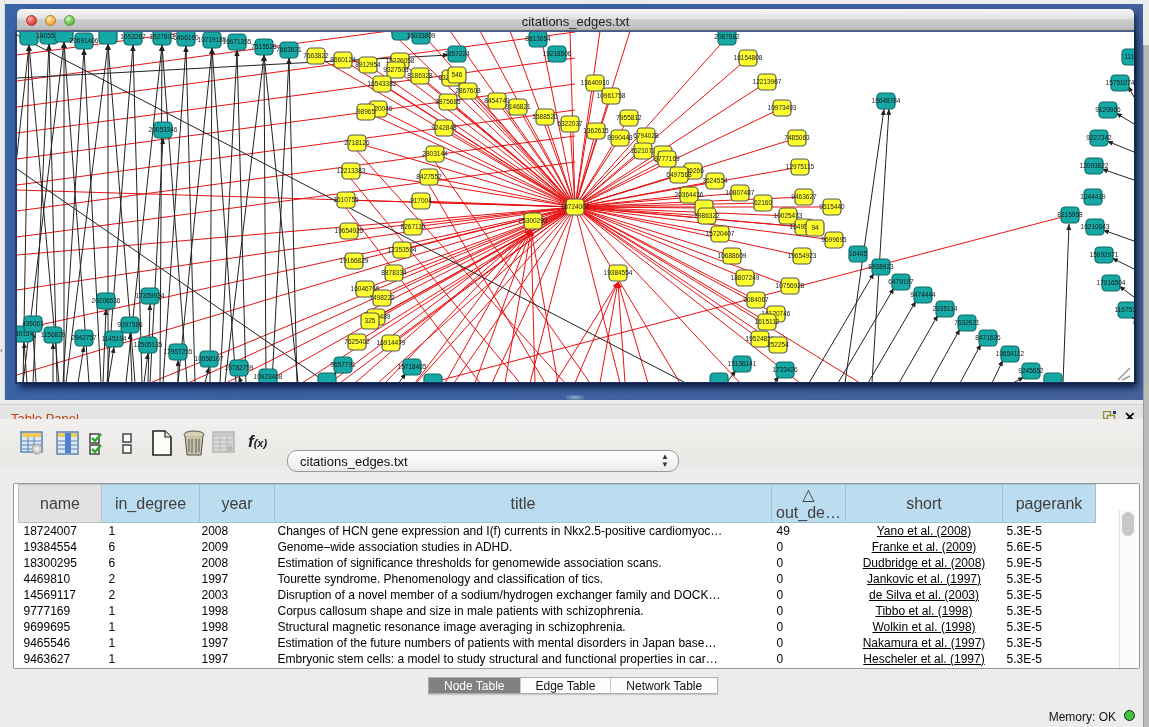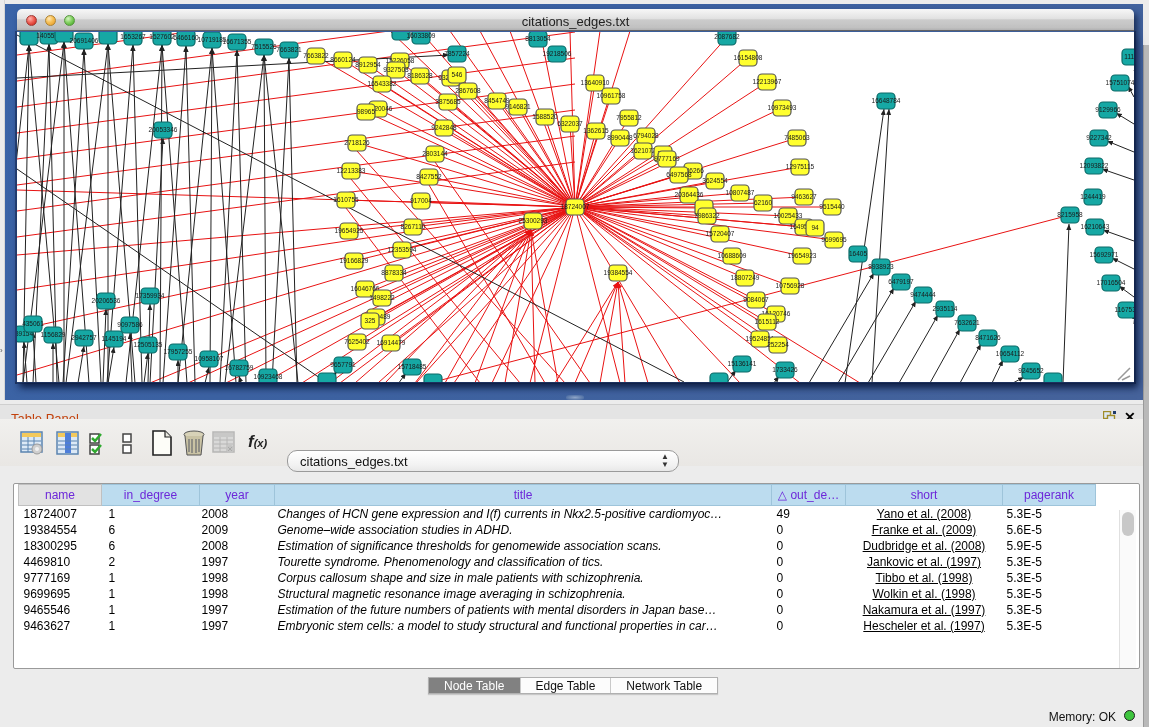--- a/index.html
+++ b/index.html
@@ -29,25 +29,25 @@
 .tp-head .t { position:absolute; left:11px; top:6px; font-size:13px; color:#c2410c; }
 .toolbar { position:absolute; left:0; top:19px; width:1149px; height:47px;
   background:linear-gradient(#f1f0ee,#e9e7e4); }
 .combo { position:absolute; left:287px; top:50px; width:392px; height:22px; border:1px solid #9a9a9a;
   border-radius:10px; background:linear-gradient(#ffffff,#f2f2f2 70%,#e8e8e8); }
 .combo .ct { position:absolute; left:12px; top:3px; font-size:13px; color:#111; }
 .combo .ar { position:absolute; right:9px; top:2px; font-size:8px; color:#333; line-height:8px; }
 .tblbox { position:absolute; left:13px; top:83px; width:1127px; height:186px; background:#fff;
   border:1px solid #9a9a9a; border-radius:2px; overflow:hidden; }
 table { border-collapse:collapse; table-layout:fixed; width:1081px; margin-left:4px; font-size:12px; }
-th { height:21px; background:#bcdcef; border:1px solid #9ec4da; font-weight:normal; font-size:12px; color:#6d28d9; }
+th { height:21px; background:#bcdcef; border:1px solid #9ec4da; font-weight:normal; font-size:16px; color:#404040; }
 th.c1 { background:#e2e2e2; border-color:#c0c0c0; }
 td { height:16px; padding:0; color:#000; white-space:nowrap; overflow:hidden; }
 td.c1 { padding-left:5px; } td.c2 { padding-left:7px; } td.c3 { padding-left:2px; }
-td.c4 { padding-left:3px;font-style:italic; } td.c5 { padding-left:5px; } td.c6 { text-align:center;text-decoration:underline; }
+td.c4 { padding-left:3px; } td.c5 { padding-left:5px; } td.c6 { text-align:center;text-decoration:underline; }
 td.c7 { padding-left:4px; }
 .vscroll { position:absolute; left:1105px; top:26px; width:17px; height:158px; background:#fafafa;
   border-left:1px solid #e0e0e0; }
 .vthumb { position:absolute; left:2px; top:2px; width:12px; height:24px; background:#c8c8c8; border-radius:6px; }
 .tabs { position:absolute; left:428px; top:277px; height:17px; border:1px solid #b0b0b0;
   border-radius:0; background:#fcfcfc; display:flex; font-size:12px; overflow:hidden;
   box-shadow:0 1px 1px rgba(0,0,0,.15); }
 .tab { padding:1px 15px 0; color:#111; }
 .tab.sel { background:#818181; color:#fff; }
 .tab + .tab { border-left:1px solid #c9c9c9; }
@@ -674,20 +674,30 @@
             <td class="c1">4469810</td>
             <td class="c2">2</td>
             <td class="c3">1997</td>
             <td class="c4">Tourette syndrome. Phenomenology and classification of tics.</td>
             <td class="c5">0</td>
             <td class="c6">Jankovic et al. (1997)</td>
             <td class="c7">5.3E-5</td>
             <td class="c8"></td>
           </tr>
 <tr>
+            <td class="c1">14569117</td>
+            <td class="c2">2</td>
+            <td class="c3">2003</td>
+            <td class="c4">Disruption of a novel member of a sodium/hydrogen exchanger family and DOCK…</td>
+            <td class="c5">0</td>
+            <td class="c6">de Silva et al. (2003)</td>
+            <td class="c7">5.3E-5</td>
+            <td class="c8"></td>
+          </tr>
+<tr>
             <td class="c1">9777169</td>
             <td class="c2">1</td>
             <td class="c3">1998</td>
             <td class="c4">Corpus callosum shape and size in male patients with schizophrenia.</td>
             <td class="c5">0</td>
             <td class="c6">Tibbo et al. (1998)</td>
             <td class="c7">5.3E-5</td>
             <td class="c8"></td>
           </tr>
 <tr>

